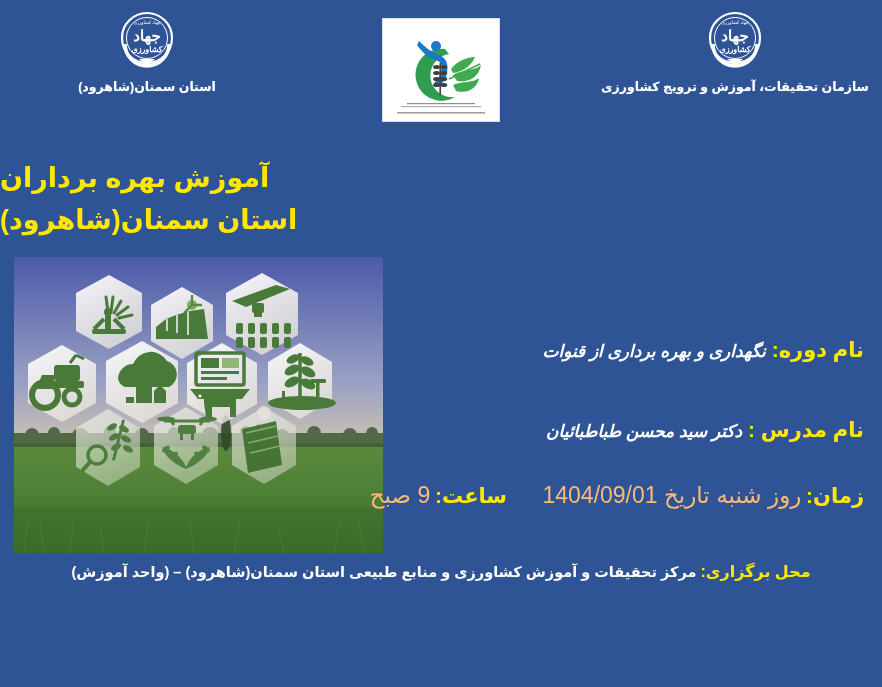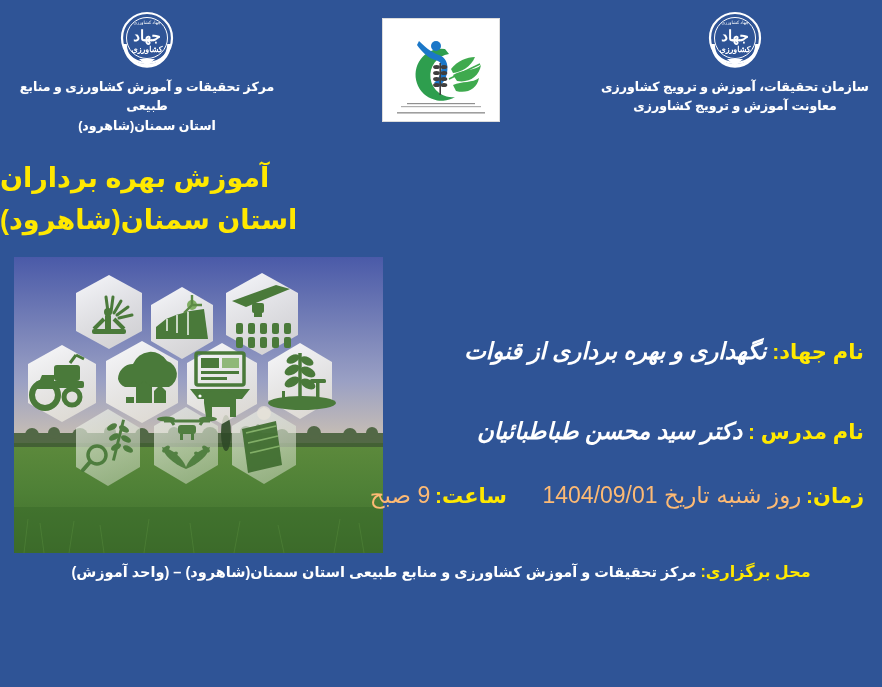--- a/index.html
+++ b/index.html
@@ -110,21 +110,21 @@
 
   .detail-course   { top: 338px; font-size: 21px; }
   .detail-teacher  { top: 418px; font-size: 21px; }
   .detail-time     { top: 482px; font-size: 17px; }
 
   .detail-course .value,
   .detail-teacher .value {
     color: #ffffff;
     font-weight: bold;
     font-style: italic;
-    font-size: 23px;
+    font-size: 17px;
   }
 
   .detail-time .label  { font-size: 21px; }
   .detail-time .value  { color: #fdba74; font-weight: normal; font-size: 23px; }
   .detail-time .spacer { display: inline-block; width: 26px; }
 
   
   .venue {
     position: absolute;
     top: 562px;
@@ -151,40 +151,38 @@
           <circle cx="36" cy="28" r="25" fill="none" stroke="#ffffff" stroke-width="2.2"></circle>
           <circle cx="36" cy="28" r="20.5" fill="none" stroke="#ffffff" stroke-width="1"></circle>
           <path d="M14 34 a22 22 0 0 0 44 0" fill="none" stroke="#ffffff" stroke-width="3.6"></path>
           <text x="36" y="14" fill="#ffffff" font-size="4.5" text-anchor="middle" font-family="'Liberation Sans', sans-serif">جهاد کشاورزی</text>
           <text x="36" y="31" fill="#ffffff" font-size="15" font-weight="bold" text-anchor="middle" font-family="'Liberation Sans', sans-serif">جهاد</text>
           <text x="36" y="42" fill="#ffffff" font-size="8" font-weight="bold" text-anchor="middle" font-family="'Liberation Sans', sans-serif">کشاورزی</text>
           <path d="M28 49 l8 7 l8 -7 z" fill="#ffffff"></path>
         </svg>
       </div>
       <div class="org-caption">
-        <div>مرکز تحقیقات و آموزش کشاورزی و منابع طبیعی</div>
         <div>استان سمنان(شاهرود)</div>
       </div>
     </div>
 
     <div class="org-block org-right">
       <div class="seal">
         <svg width="72" height="62" viewBox="0 0 72 62" aria-hidden="true">
           <circle cx="36" cy="28" r="25" fill="none" stroke="#ffffff" stroke-width="2.2"></circle>
           <circle cx="36" cy="28" r="20.5" fill="none" stroke="#ffffff" stroke-width="1"></circle>
           <path d="M14 34 a22 22 0 0 0 44 0" fill="none" stroke="#ffffff" stroke-width="3.6"></path>
           <text x="36" y="14" fill="#ffffff" font-size="4.5" text-anchor="middle" font-family="'Liberation Sans', sans-serif">جهاد کشاورزی</text>
           <text x="36" y="31" fill="#ffffff" font-size="15" font-weight="bold" text-anchor="middle" font-family="'Liberation Sans', sans-serif">جهاد</text>
           <text x="36" y="42" fill="#ffffff" font-size="8" font-weight="bold" text-anchor="middle" font-family="'Liberation Sans', sans-serif">کشاورزی</text>
           <path d="M28 49 l8 7 l8 -7 z" fill="#ffffff"></path>
         </svg>
       </div>
       <div class="org-caption">
         <div>سازمان تحقیقات، آموزش و ترویج کشاورزی</div>
-        <div>معاونت آموزش و ترویج کشاورزی</div>
       </div>
     </div>
 
     <div class="center-logo">
       <svg width="116" height="102" viewBox="0 0 116 102" aria-hidden="true">
         <rect x="0" y="0" width="116" height="102" fill="#ffffff"></rect>
 
         <path d="M62 30 a26 26 0 1 0 10 48 a21 21 0 1 1 -6 -43 z" fill="#2e9e4e"></path>
 
         <circle cx="53" cy="27" r="5" fill="#1b77c8"></circle>
@@ -431,21 +429,21 @@
           <rect x="0" y="250" width="369" height="46"></rect>
         </g>
         <g opacity="0.4" stroke="#5d9140" stroke-width="1" fill="none">
           <path d="M10 296 L14 262 M30 296 L26 266 M55 296 L60 264 M90 296 L86 268 M130 296 L135 262 M180 296 L176 266 M220 296 L226 264 M270 296 L264 268 M320 296 L326 262 M350 296 L345 266"></path>
         </g>
       </g>
     </svg>
   </div>
 
   <div class="detail detail-course">
-    <span class="label">نام جهاد:</span>
+    <span class="label">نام دوره:</span>
     <span class="value">نگهداری و بهره برداری از قنوات</span>
   </div>
 
   <div class="detail detail-teacher">
     <span class="label">نام مدرس :</span>
     <span class="value">دکتر سید محسن طباطبائیان</span>
   </div>
 
   <div class="detail detail-time">
     <span class="label">زمان:</span>

